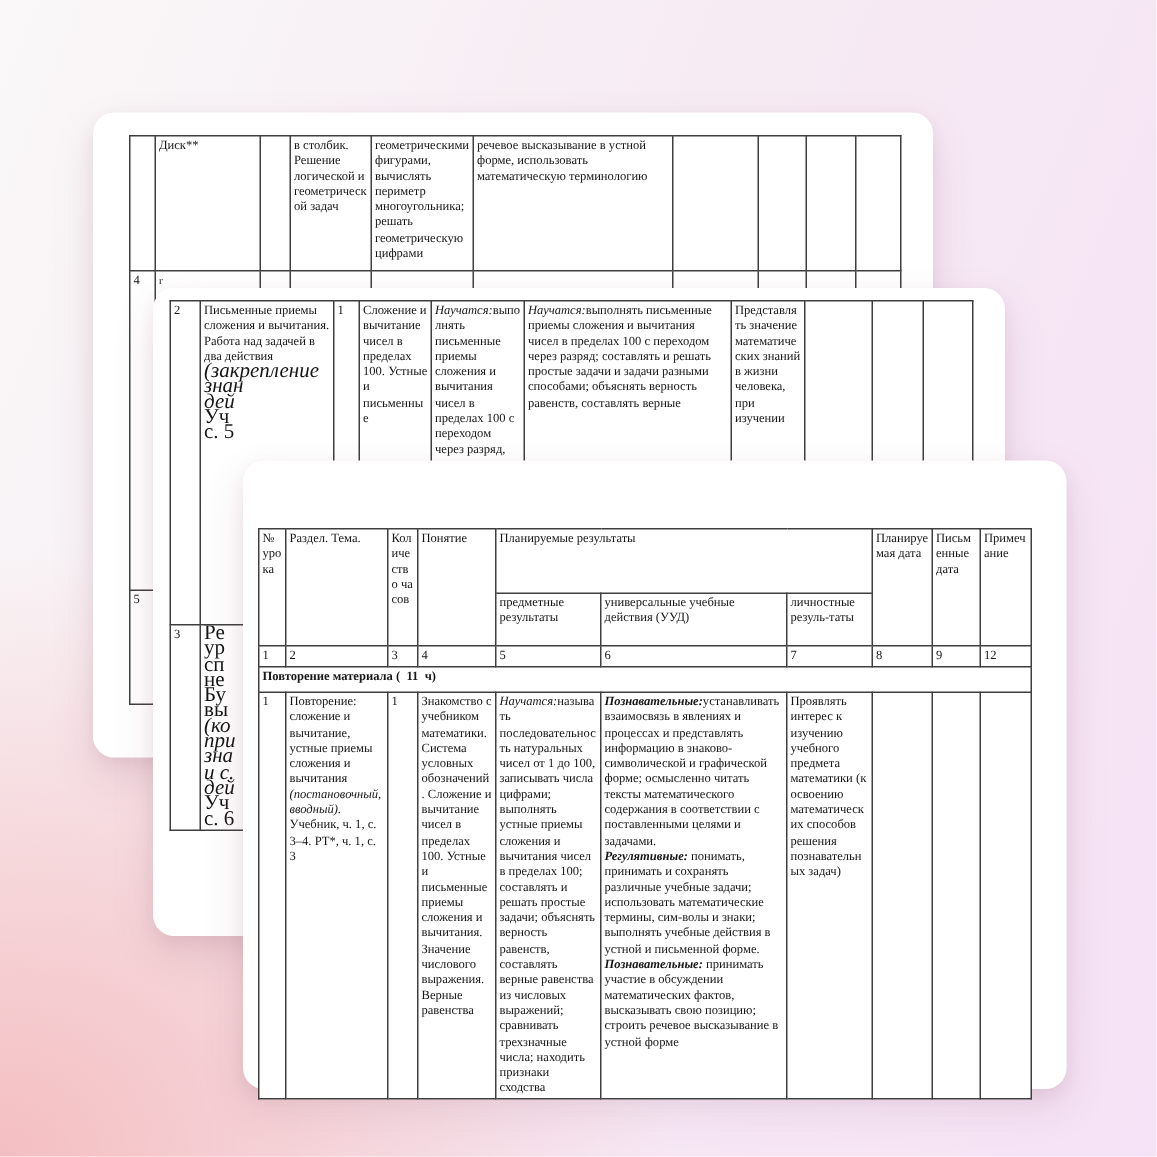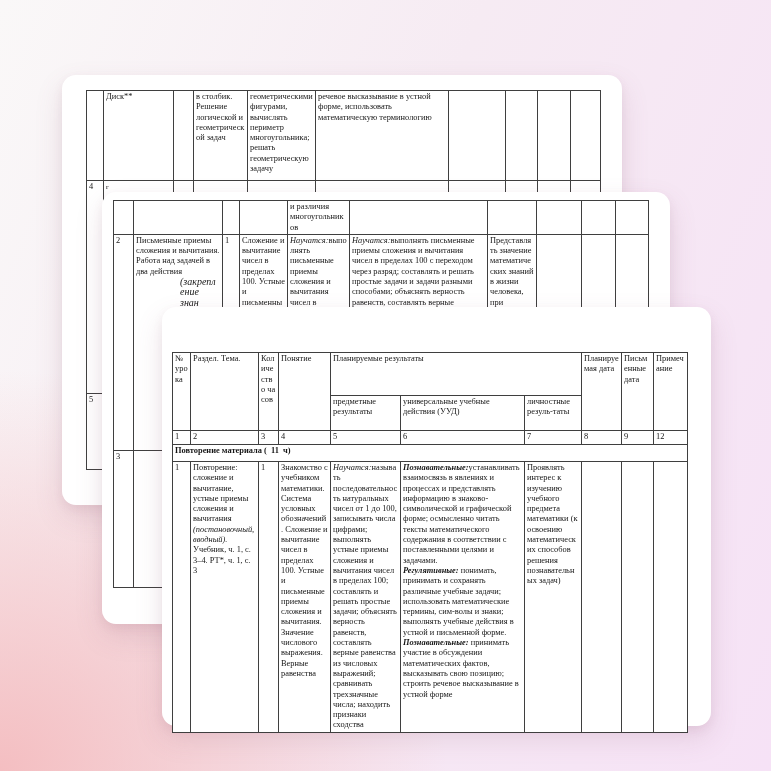--- a/index.html
+++ b/index.html
@@ -42,21 +42,21 @@
 
   .hc{text-align:center;vertical-align:middle;font-size:8.7px;line-height:10.5px;}
   .vtop{vertical-align:top;padding-top:3px;}
   .brk{word-break:break-all;}
   .num{text-align:center;font-size:8.6px;}
   .section{text-align:center;font-weight:bold;font-size:8.8px;}
   .ctr{text-align:center;}
   .i{font-style:italic;}
   .bi{font-style:italic;font-weight:bold;margin-top:47px;}
   .prelines{white-space:pre-line;}
-  .frag{font-size:10px;margin-left:44px;}
+  .frag{font-size:14px;}
   tr.h-a{height:43px;padding-left:24px;} tr.h-b{height:35px;} tr.h-n{height:14px;} tr.h-s{height:17px;} tr.h-d{height:245px;}
   tr.m-top{height:27px;} tr.m-2{height:216px;} tr.m-3{height:124px;}
   tr.b-1{height:90px;} tr.b-2{height:213px;} tr.b-3{height:76px;}
 </style>
 </head>
 <body>
 
 <div class="card card-back">
   <table class="ptable back-table">
     <colgroup>
@@ -70,21 +70,21 @@
         <col style="width:32px">
       <col style="width:33px">
         <col style="width:30px">
     </colgroup>
     <tbody>
         <tr class="b-1">
       <td></td>
       <td>Диск**</td>
       <td></td>
       <td>в столбик. Решение логической и геометрической задач</td>
-      <td>геометрическими фигурами, вычислять периметр многоугольника; решать геометрическую задачу</td>
+      <td>геометрическими фигурами, вычислять периметр многоугольника; решать геометрическую цифрами</td>
       <td>речевое высказывание в устной форме, использовать математическую терминологию</td>
       <td></td>
       <td></td>
       <td></td>
       <td></td>
     </tr>
     <tr class="b-2">
       <td class="ctr">4</td>
       <td style="font-size:7px">г</td>
       <td></td>
@@ -120,32 +120,20 @@
         <col style="width:17px">
         <col style="width:48px">
       <col style="width:62px">
         <col style="width:138px">
         <col style="width:49px">
         <col style="width:45px">
       <col style="width:34px">
         <col style="width:33px">
     </colgroup>
     <tbody>
-        <tr class="m-top">
-      <td></td>
-          <td></td>
-      <td></td>
-          <td></td>
-      <td>и различия многоугольников</td>
-      <td></td>
-          <td></td>
-      <td></td>
-          <td></td>
-      <td></td>
-    </tr>
     <tr class="m-2">
       <td class="ctr">2</td>
       <td>
         <div>Письменные приемы сложения и вычитания. Работа над задачей в два действия</div>
         <div class="i prelines frag">(закрепление
 знан
 дей</div>
         <div class="prelines frag">Уч
 с. 5</div>
       </td>

